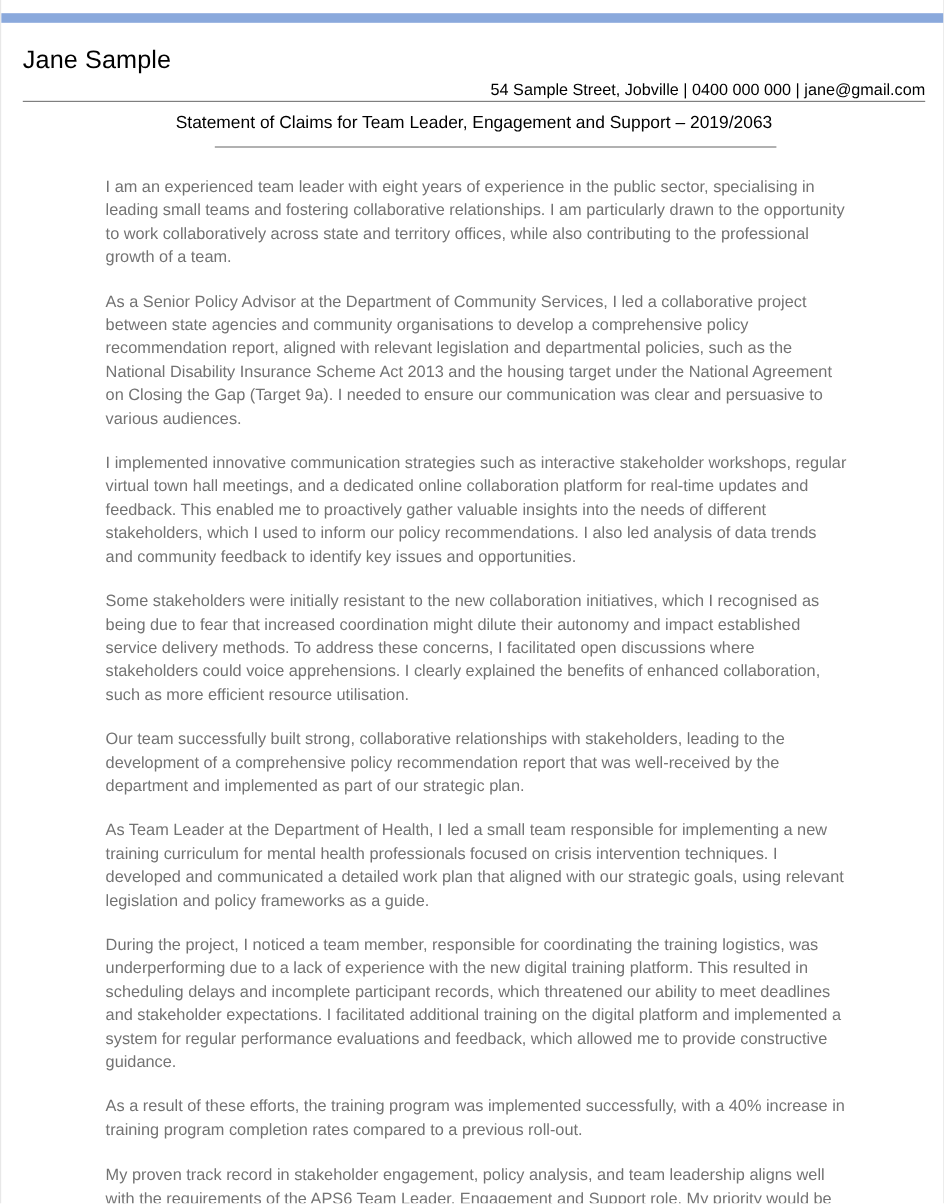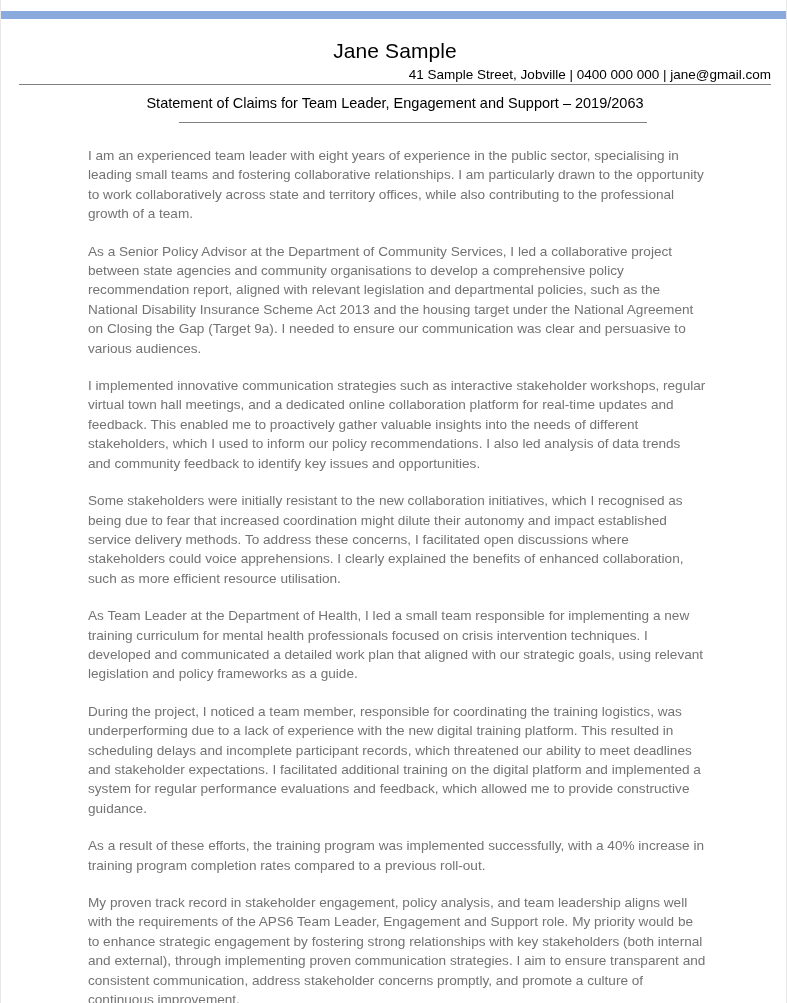--- a/index.html
+++ b/index.html
@@ -34,21 +34,21 @@
     background: #8aa9dc;
   }
   
   .header {
     position: absolute;
     top: 38px;
     left: 18px;
     width: 752px;
   }
   .name {
-    text-align: center;
+    text-align: left;
     font-size: 21px;
     line-height: 25px;
     letter-spacing: 0.1px;
     color: #000000;
   }
   .contact {
     text-align: right;
     font-size: 13.5px;
     line-height: 19px;
     margin-top: 2px;
@@ -100,33 +100,34 @@
 </style>
 </head>
 <body>
 
 <div class="page">
 
   <div class="accent-bar"></div>
 
   <div class="header">
     <div class="name">Jane Sample</div>
-    <div class="contact">41 Sample Street, Jobville | 0400 000 000 | jane@gmail.com</div>
+    <div class="contact">54 Sample Street, Jobville | 0400 000 000 | jane@gmail.com</div>
   </div>
 
   <div class="rule-wide"></div>
 
   <div class="doc-title">Statement of Claims for Team Leader, Engagement and Support – 2019/2063</div>
 
   <div class="rule-narrow"></div>
 
   <div class="body-copy">
     <p>I am an experienced team leader with eight years of experience in the public sector, specialising in leading small teams and fostering collaborative relationships. I am particularly drawn to the opportunity to work collaboratively across state and territory offices, while also contributing to the professional growth of a team.</p>
     <p>As a Senior Policy Advisor at the Department of Community Services, I led a collaborative project between state agencies and community organisations to develop a comprehensive policy recommendation report, aligned with relevant legislation and departmental policies, such as the National Disability Insurance Scheme Act 2013 and the housing target under the National Agreement on Closing the Gap (Target 9a). I needed to ensure our communication was clear and persuasive to various audiences.</p>
     <p>I implemented innovative communication strategies such as interactive stakeholder workshops, regular virtual town hall meetings, and a dedicated online collaboration platform for real-time updates and feedback. This enabled me to proactively gather valuable insights into the needs of different stakeholders, which I used to inform our policy recommendations. I also led analysis of data trends and community feedback to identify key issues and opportunities.</p>
     <p>Some stakeholders were initially resistant to the new collaboration initiatives, which I recognised as being due to fear that increased coordination might dilute their autonomy and impact established service delivery methods. To address these concerns, I facilitated open discussions where stakeholders could voice apprehensions. I clearly explained the benefits of enhanced collaboration, such as more efficient resource utilisation.</p>
+    <p>Our team successfully built strong, collaborative relationships with stakeholders, leading to the development of a comprehensive policy recommendation report that was well-received by the department and implemented as part of our strategic plan.</p>
     <p>As Team Leader at the Department of Health, I led a small team responsible for implementing a new training curriculum for mental health professionals focused on crisis intervention techniques. I developed and communicated a detailed work plan that aligned with our strategic goals, using relevant legislation and policy frameworks as a guide.</p>
     <p>During the project, I noticed a team member, responsible for coordinating the training logistics, was underperforming due to a lack of experience with the new digital training platform. This resulted in scheduling delays and incomplete participant records, which threatened our ability to meet deadlines and stakeholder expectations. I facilitated additional training on the digital platform and implemented a system for regular performance evaluations and feedback, which allowed me to provide constructive guidance.</p>
     <p>As a result of these efforts, the training program was implemented successfully, with a 40% increase in training program completion rates compared to a previous roll-out.</p>
     <p>My proven track record in stakeholder engagement, policy analysis, and team leadership aligns well with the requirements of the APS6 Team Leader, Engagement and Support role. My priority would be to enhance strategic engagement by fostering strong relationships with key stakeholders (both internal and external), through implementing proven communication strategies. I aim to ensure transparent and consistent communication, address stakeholder concerns promptly, and promote a culture of continuous improvement.</p>
   </div>
 
 </div>
 
 </body></html>

